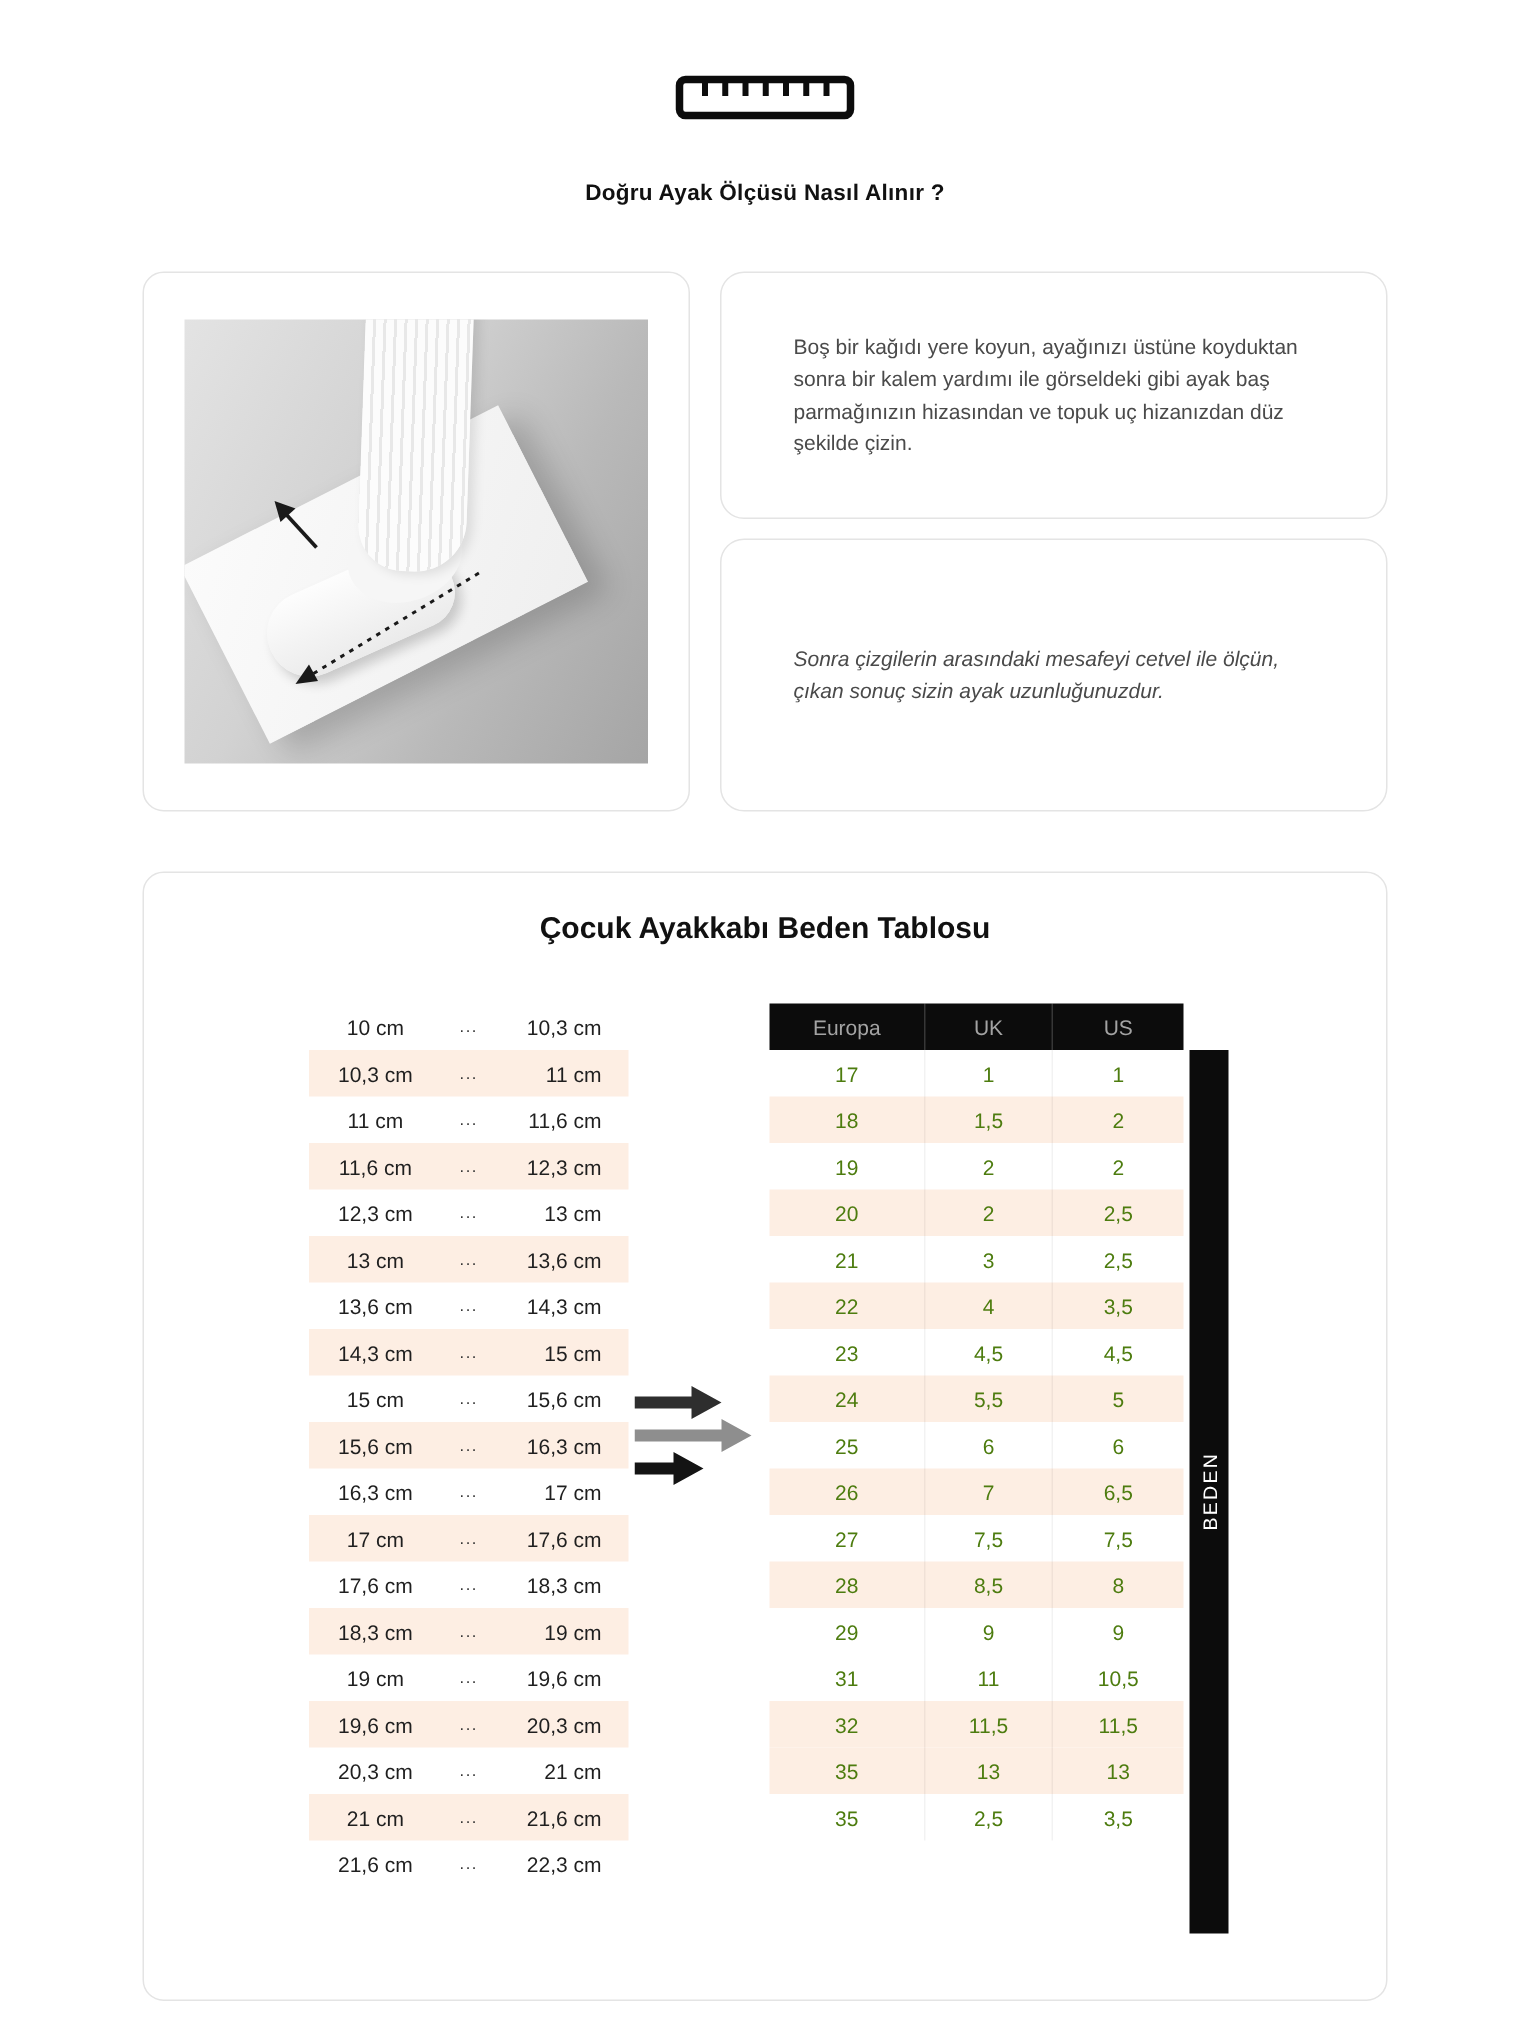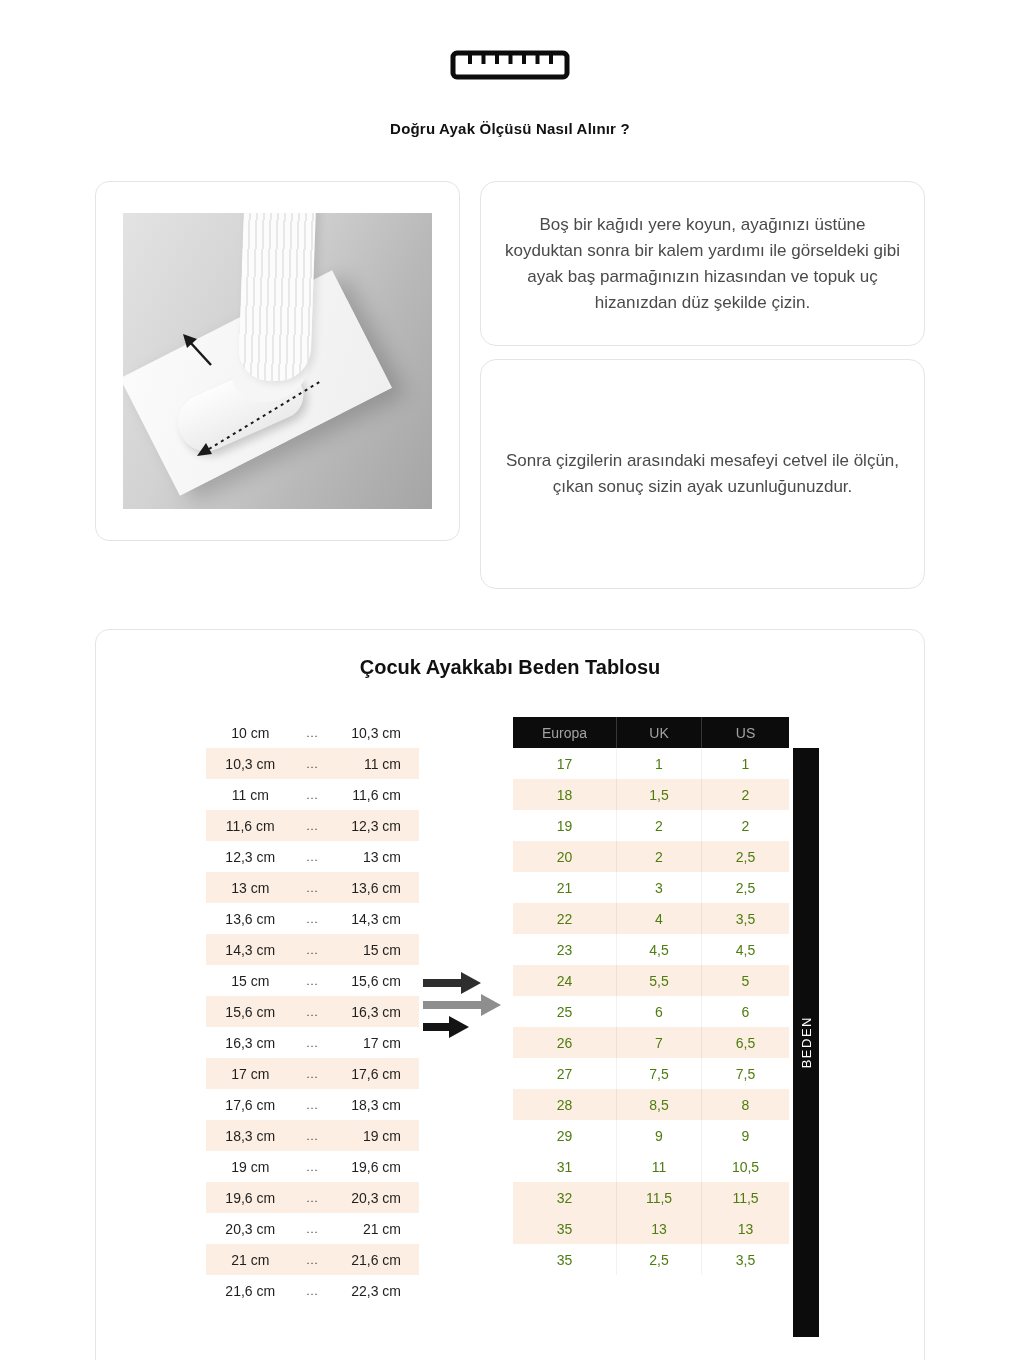--- a/index.html
+++ b/index.html
@@ -54,25 +54,25 @@
     position:absolute;left:118px;top:-10px;width:72px;height:178px;
     background:repeating-linear-gradient(90deg,#fcfcfc 0 5px,#e8e8e8 5px 7px);
     border-radius:0 0 34px 30px;transform:rotate(2deg);
     box-shadow:4px 2px 8px rgba(0,0,0,.10);
   }
   .ph-overlay{position:absolute;left:0;top:0;}
 
   .steps{flex:1;display:flex;flex-direction:column;gap:13px;}
   .step-card{
     border:1px solid var(--border);border-radius:16px;
-    padding:20px 22px;display:flex;align-items:center;
-    color:var(--text-gray);font-size:17px;line-height:1.53;text-align:center;
+    padding:20px 48px;display:flex;align-items:center;
+    color:var(--text-gray);font-size:14px;line-height:1.53;
   }
   .step-card.first{height:165px;}
-  .step-card.tall{height:230px;}
+  .step-card.tall{height:182px;font-style:italic;}
   .step-card p{margin:0;}
 
   
   .table-card{
     margin-top:40px;border:1px solid var(--border);border-radius:14px;
     padding:26px 0 44px;
   }
   .table-title{text-align:center;font-size:20px;font-weight:700;margin:0 0 38px;}
   .tables{display:flex;padding-left:110px;position:relative;align-items:flex-start;}
 

